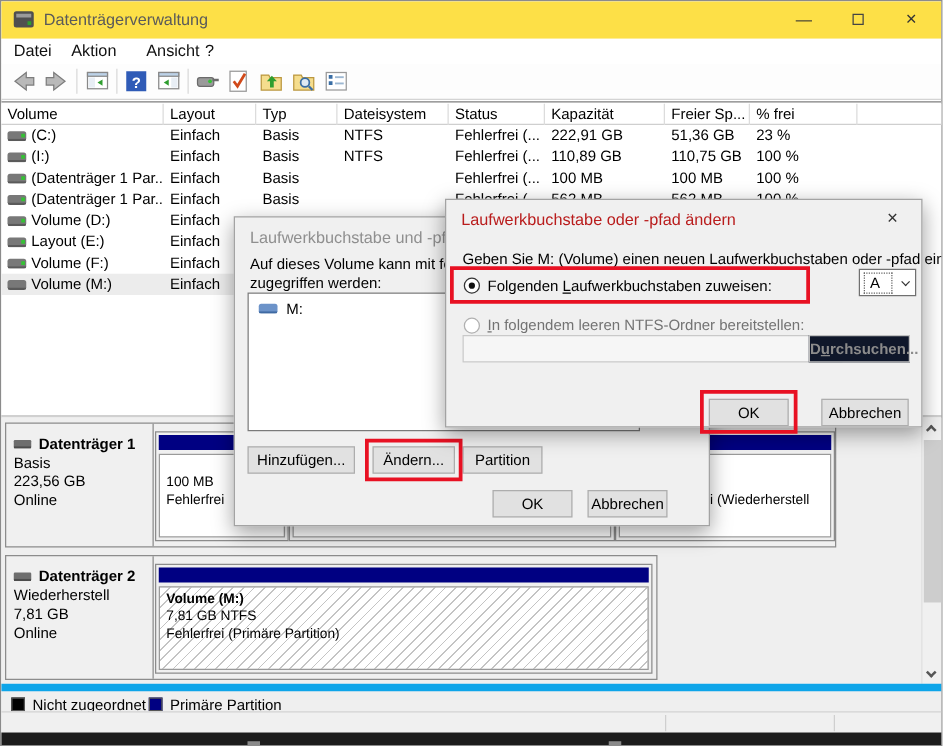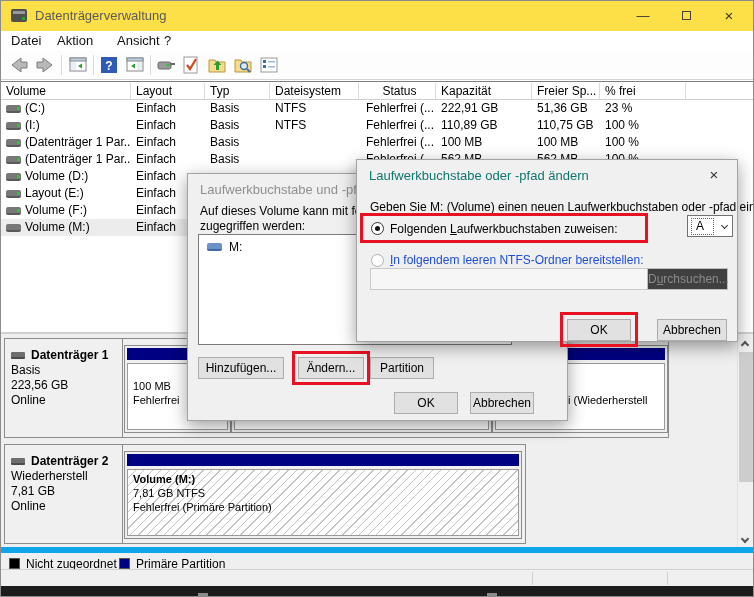--- a/index.html
+++ b/index.html
@@ -28,21 +28,21 @@
   .tbtn{position:absolute;top:3px;width:22px;height:22px;}
   .tsep{position:absolute;top:4px;width:1px;height:20px;background:#d9d9d9;}
 
   
   #listview{position:absolute;top:80px;left:0;width:754px;height:251px;background:#fff;border-top:1px solid #7f7f7f;font-size:12px;}
   #lv-header{position:absolute;top:1px;left:0;width:754px;height:17px;display:flex;background:#fff;border-bottom:1px solid #cfcfcf;}
   .hcell{height:17px;line-height:16px;padding-left:5px;border-right:1px solid #dcdcdc;color:#000;overflow:hidden;white-space:nowrap;}
   .lvrow{position:absolute;left:0;width:754px;height:17px;display:flex;line-height:17px;white-space:nowrap;}
   .lvrow.sel{background:#ececec;width:700px;}
   .cell{height:17px;overflow:hidden;padding-left:5px;}
-  .c0{width:130px;} .c1{width:74px;} .c2{width:65px;} .c3{width:89px;} .c4{width:77px;text-align:center;} .c5{width:96px;} .c6{width:68px;} .c7{width:86px;} .c8{flex:1;border-right:none;}
+  .c0{width:130px;} .c1{width:74px;} .c2{width:65px;} .c3{width:89px;} .c4{width:77px;} .c5{width:96px;} .c6{width:68px;} .c7{width:86px;} .c8{flex:1;border-right:none;}
   .volcell{padding-left:24px;position:relative;}
   .vol-icon{position:absolute;left:5px;top:5px;width:15px;height:8px;background:#787878;border-radius:2px;border-bottom:2px solid #5a5a5a;}
   .vol-icon:after{content:"";position:absolute;right:1px;top:2px;width:3px;height:3px;background:#35c country;}
   .vol-icon:after{content:"";position:absolute;right:1px;top:2px;width:3px;height:3px;background:#35c135;}
   .vol-icon.nogreen:after{display:none;}
 
   
   #splitter{position:absolute;top:331px;left:0;width:754px;height:2px;background:#d0d0d0;}
   #bottompane{position:absolute;top:333px;left:0;width:754px;height:213px;background:#efefef;}
   .diskrow{position:absolute;background:#f0f0f0;border:1px solid #8c8c8c;height:100px;}
@@ -71,31 +71,31 @@
   #statusbar{position:absolute;top:568px;left:0;width:754px;height:17px;background:#f0f0f0;border-top:1px solid #d2d2d2;}
   .st-sep{position:absolute;top:2px;width:1px;height:13px;background:#cfcfcf;}
   #taskstrip{position:absolute;top:585px;left:0;width:754px;height:12px;background:#1c1c1c;}
   .task-dot{position:absolute;bottom:0;width:10px;height:5px;background:#8a8a8a;}
 
   
   .dialog{position:absolute;background:#f0f0f0;border:1px solid #a3a3a3;box-shadow:0 5px 16px rgba(0,0,0,.38);font-size:12px;color:#000;}
   #dlg1{left:186px;top:172px;width:381px;height:248px;z-index:10;}
   #dlg1 .dtitle{position:absolute;left:12px;top:8px;font-size:13px;color:#8f8f8f;white-space:nowrap;}
   #dlg2{left:355px;top:158px;width:382px;height:183px;z-index:20;}
-  #dlg2 .dtitle{position:absolute;left:12px;top:8px;font-size:13px;color:#0f766e;white-space:nowrap;}
+  #dlg2 .dtitle{position:absolute;left:12px;top:8px;font-size:13px;color:#b91c1c;white-space:nowrap;}
   .dclose{position:absolute;right:4px;top:2px;width:38px;height:25px;text-align:center;line-height:25px;font-size:15px;color:#333;}
   .btn{position:absolute;height:22px;background:#e1e1e1;border:1px solid #adadad;text-align:center;line-height:20px;font-size:12px;color:#000;}
-  .btn.disabled{background:#404040;border-color:#bfbfbf;color:#8b8b8b;}
+  .btn.disabled{background:#0f172a;border-color:#bfbfbf;color:#8b8b8b;font-weight:bold;}
   .listbox{position:absolute;left:10px;top:60px;width:314px;height:111px;background:#fff;border:1px solid #7a7a7a;}
   .lb-item{position:absolute;left:8px;top:5px;padding-left:22px;line-height:14px;}
   .lb-icon{position:absolute;left:0;top:3px;width:15px;height:8px;background:#6c93c9;border-radius:2px;border-bottom:2px solid #3f6aa3;}
   .radio{position:absolute;width:13px;height:13px;border:1px solid #333;border-radius:50%;background:#fff;}
   .radio.on:after{content:"";position:absolute;left:3px;top:3px;width:5px;height:5px;border-radius:50%;background:#111;}
   .radio.disabled{border-color:#b0b0b0;}
-  .dis-text{color:#1d4ed8;}
+  .dis-text{color:#737373;}
   .redbox{position:absolute;border:3px solid #e81123;z-index:5;}
   .combo{position:absolute;left:330px;top:55px;width:46px;height:22px;background:#fff;border:1px solid #707070;}
   .combo .letter{position:absolute;left:3px;top:2px;padding:0 9px 1px 4px;border:1px dotted #666;font-size:12px;}
   .combo .cchev{position:absolute;right:5px;top:7px;width:5px;height:5px;border-right:1px solid #333;border-bottom:1px solid #333;transform:rotate(45deg);}
   .dinput{position:absolute;background:#f6f6f6;border:1px solid #c9c9c9;height:22px;}
   u{text-decoration:underline;}
 </style>
 </head>
 <body>
 

